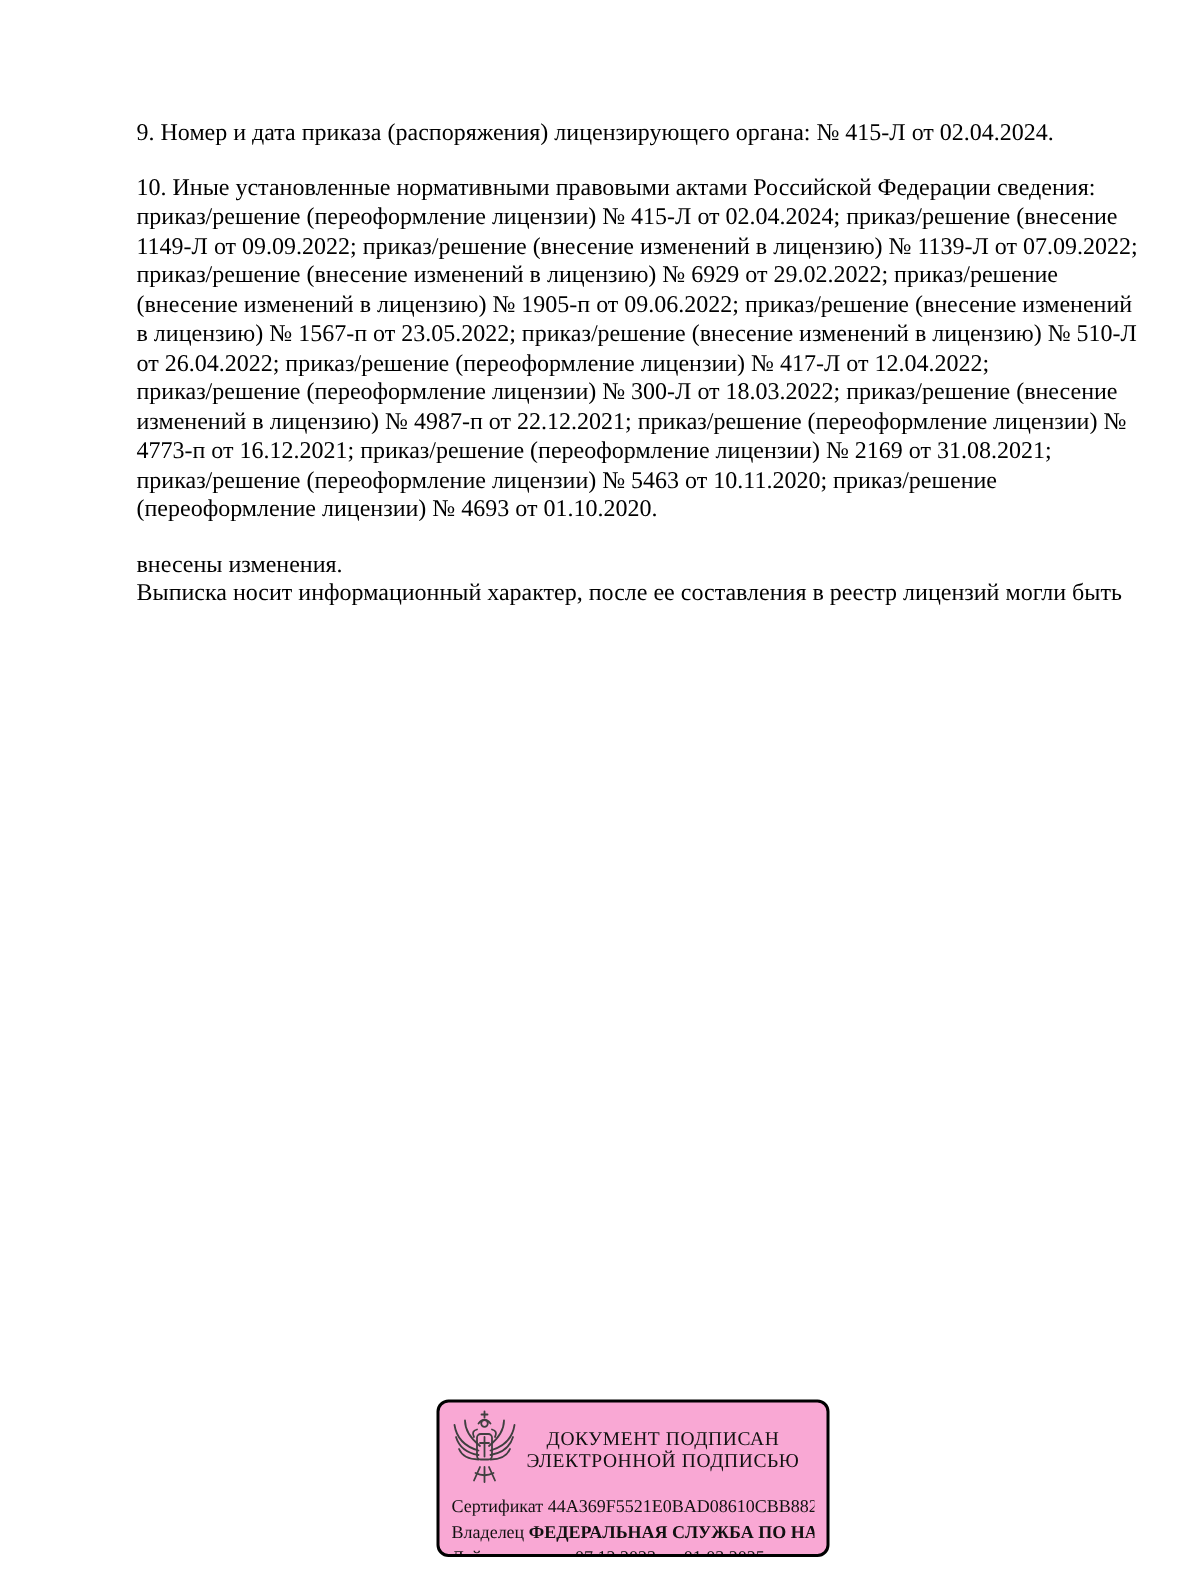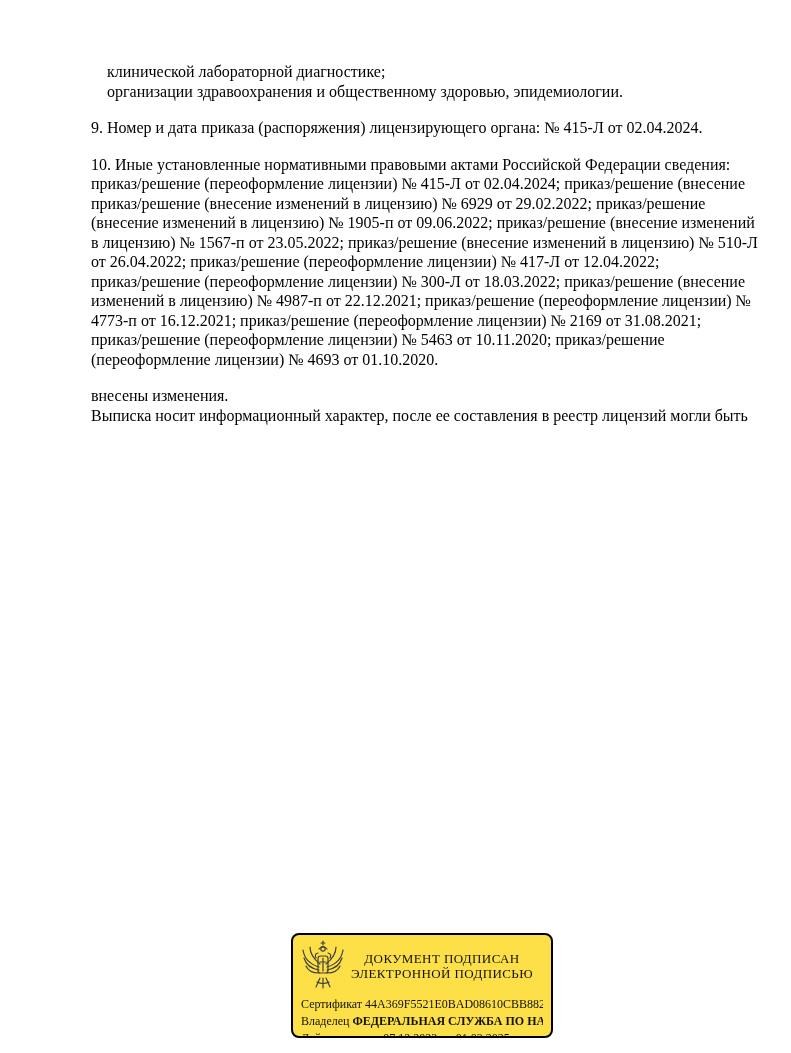--- a/index.html
+++ b/index.html
@@ -36,21 +36,21 @@
   
   .stamp {
     position: absolute;
     left: 291px;
     top: 933px;
     width: 262px;
     height: 105px;
     box-sizing: border-box;
     border: 2px solid #000000;
     border-radius: 8px;
-    background: #fde047;
+    background: #f9a8d4;
     padding: 4px 8px 4px 8px;
     overflow: hidden;
   }
   .stamp-header {
     display: flex;
     align-items: center;
     height: 54px;
   }
   .emblem {
     width: 44px;
@@ -80,30 +80,27 @@
     font-weight: bold;
   }
 </style>
 </head>
 <body>
 
 <div class="page">
 
   <div class="content">
 
-    <div class="intro">
-      <div class="line">клинической лабораторной диагностике;</div>
-      <div class="line">организации здравоохранения и общественному здоровью, эпидемиологии.</div>
-    </div>
 
     <div class="para line">9. Номер и дата приказа (распоряжения) лицензирующего органа: № 415-Л от 02.04.2024.</div>
 
     <div class="para">
       <div class="line">10. Иные установленные нормативными правовыми актами Российской Федерации сведения:</div>
       <div class="line">приказ/решение (переоформление лицензии) № 415-Л от 02.04.2024; приказ/решение (внесение</div>
+      <div class="line">1149-Л от 09.09.2022; приказ/решение (внесение изменений в лицензию) № 1139-Л от 07.09.2022;</div>
       <div class="line">приказ/решение (внесение изменений в лицензию) № 6929 от 29.02.2022; приказ/решение</div>
       <div class="line">(внесение изменений в лицензию) № 1905-п от 09.06.2022; приказ/решение (внесение изменений</div>
       <div class="line">в лицензию) № 1567-п от 23.05.2022; приказ/решение (внесение изменений в лицензию) № 510-Л</div>
       <div class="line">от 26.04.2022; приказ/решение (переоформление лицензии) № 417-Л от 12.04.2022;</div>
       <div class="line">приказ/решение (переоформление лицензии) № 300-Л от 18.03.2022; приказ/решение (внесение</div>
       <div class="line">изменений в лицензию) № 4987-п от 22.12.2021; приказ/решение (переоформление лицензии) №</div>
       <div class="line">4773-п от 16.12.2021; приказ/решение (переоформление лицензии) № 2169 от 31.08.2021;</div>
       <div class="line">приказ/решение (переоформление лицензии) № 5463 от 10.11.2020; приказ/решение</div>
       <div class="line">(переоформление лицензии) № 4693 от 01.10.2020.</div>
     </div>

